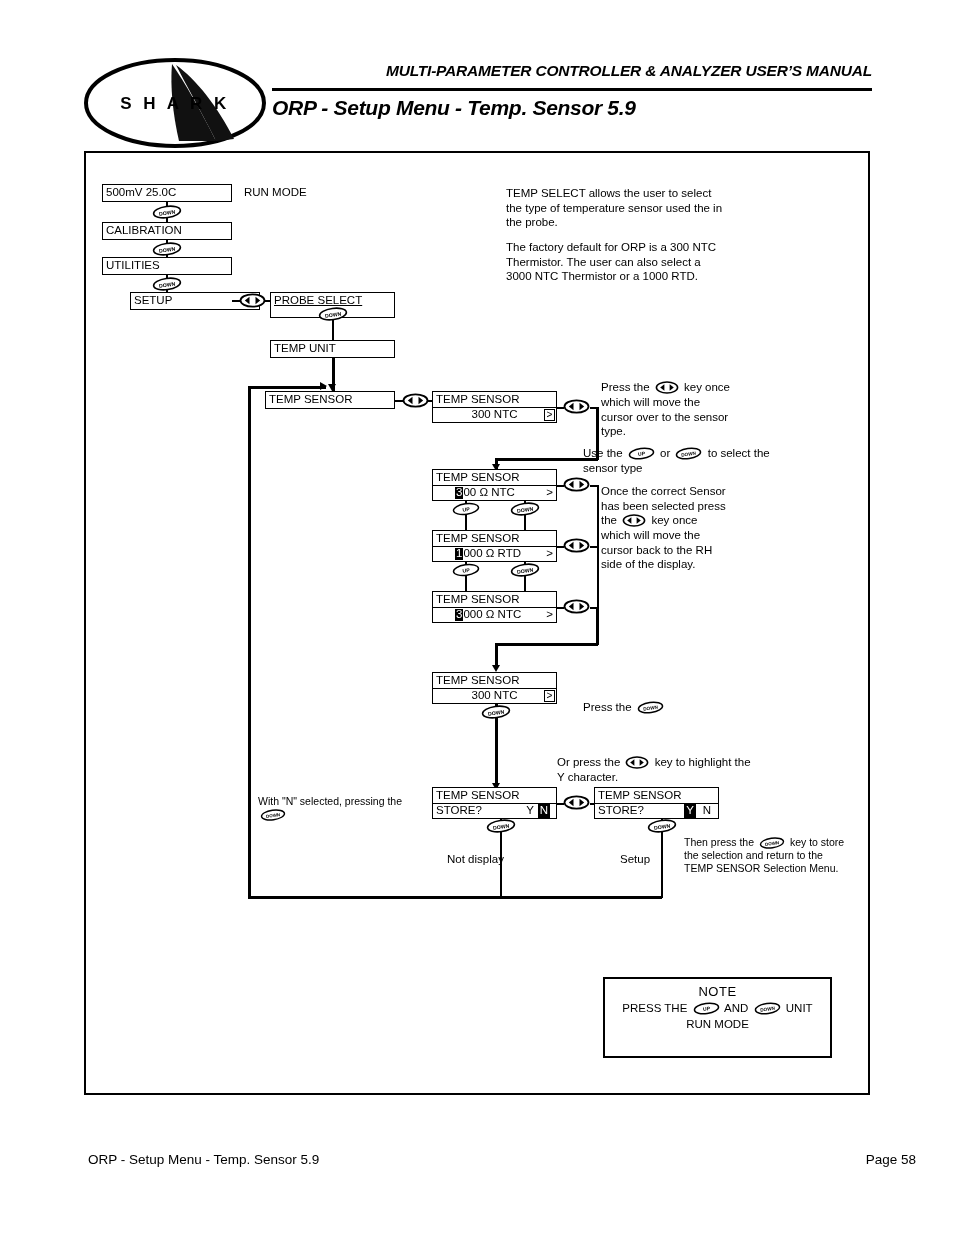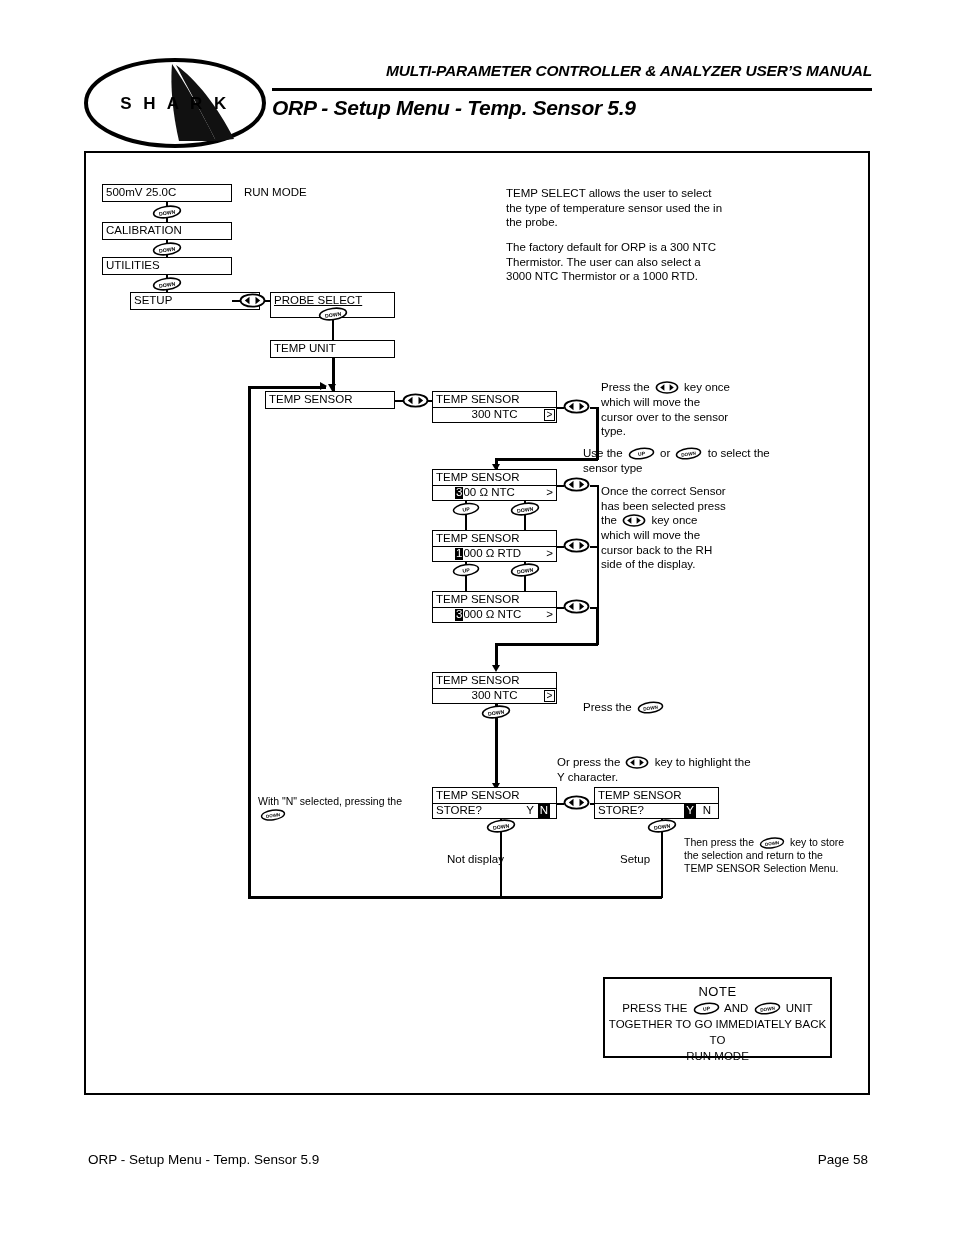--- a/index.html
+++ b/index.html
@@ -35,21 +35,21 @@
 
   
   #content-frame {
     left: 84px; top: 151px; width: 786px; height: 944px;
     border: 2px solid #000; box-sizing: border-box;
   }
 
   
   #footer-left  { left: 88px;  top: 1152px; font-size: 13.5px; white-space: nowrap; }
   #footer-right { left: 0px; top: 1152px; width: 868px; text-align: right;
-                  font-size: 13.5px; white-space: nowrap; }
+                  font-size: 13.5px; white-space: nowrap; padding-left: 48px; }
 
   
   .lcd {
     border: 1.6px solid #000;
     box-sizing: border-box;
     background: #fff;
     font-size: 11.5px;
     line-height: 1;
   }
   .lcd .row {
@@ -530,18 +530,17 @@
     </span>
     <span>AND</span>
     <span class="key-inline">
       <svg width="27" height="13" viewBox="0 0 30 14">
         <ellipse cx="15" cy="7" rx="13.5" ry="5.6" fill="#ffffff" stroke="#000000" stroke-width="1.6" transform="rotate(-8 15 7)"></ellipse>
         <text x="15" y="9.4" text-anchor="middle" font-family="'Liberation Sans', sans-serif" font-size="5.2" font-weight="bold" fill="#000000" transform="rotate(-8 15 7)">DOWN</text>
       </svg>
     </span>
     <span>UNIT</span>
   </div>
-  <div>TOGETHER TO GO IMMEDIATELY BACK TO</div>
   <div>RUN MODE</div>
 </div>
 
 <div class="abs" id="footer-left">ORP - Setup Menu - Temp. Sensor 5.9</div>
 <div class="abs" id="footer-right">Page 58</div>
 
 </body></html>

